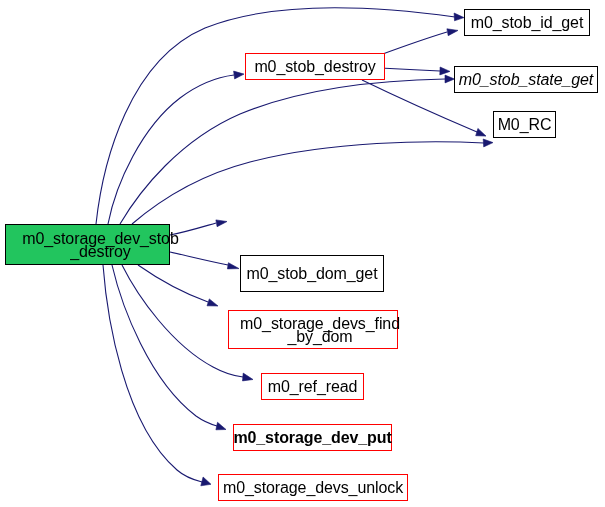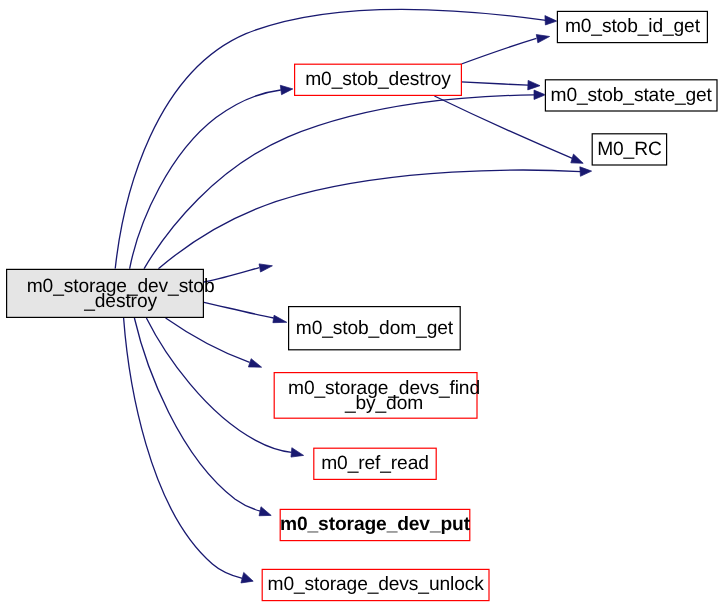--- a/index.html
+++ b/index.html
@@ -36,21 +36,21 @@
     border: 1px solid #000000;
     white-space: pre;
     letter-spacing: -0.1px;
     cursor: pointer;
     z-index: 2;
   }
   .gnode.red {
     border-color: #ff0000;
   }
   .gnode.current {
-    background: #e5e5e5;
+    background: #22c55e;
     border-color: #000000;
     padding-left: 26px;
   }
   .edge-path {
     fill: none;
     stroke: #191970;
     stroke-width: 1.1;
   }
   .edge-head {
     fill: #191970;
@@ -138,21 +138,21 @@
   </div>
 
   <div class="gnode red" style="left:245px; top:53px; width:140px; height:27px;">
     <span>m0_stob_destroy</span>
   </div>
 
   <div class="gnode" style="left:464px; top:9px; width:126px; height:27px;">
     <span>m0_stob_id_get</span>
   </div>
 
-  <div class="gnode" style="left:454px; top:66px; width:144px; height:27px;">
+  <div class="gnode" style="left:454px; top:66px; width:144px; height:27px;font-style:italic;">
     <span>m0_stob_state_get</span>
   </div>
 
   <div class="gnode" style="left:493px; top:111px; width:63px; height:27px;">
     <span>M0_RC</span>
   </div>
 
 
   <div class="gnode" style="left:240px; top:255px; width:144px; height:37px;">
     <span>m0_stob_dom_get</span>

